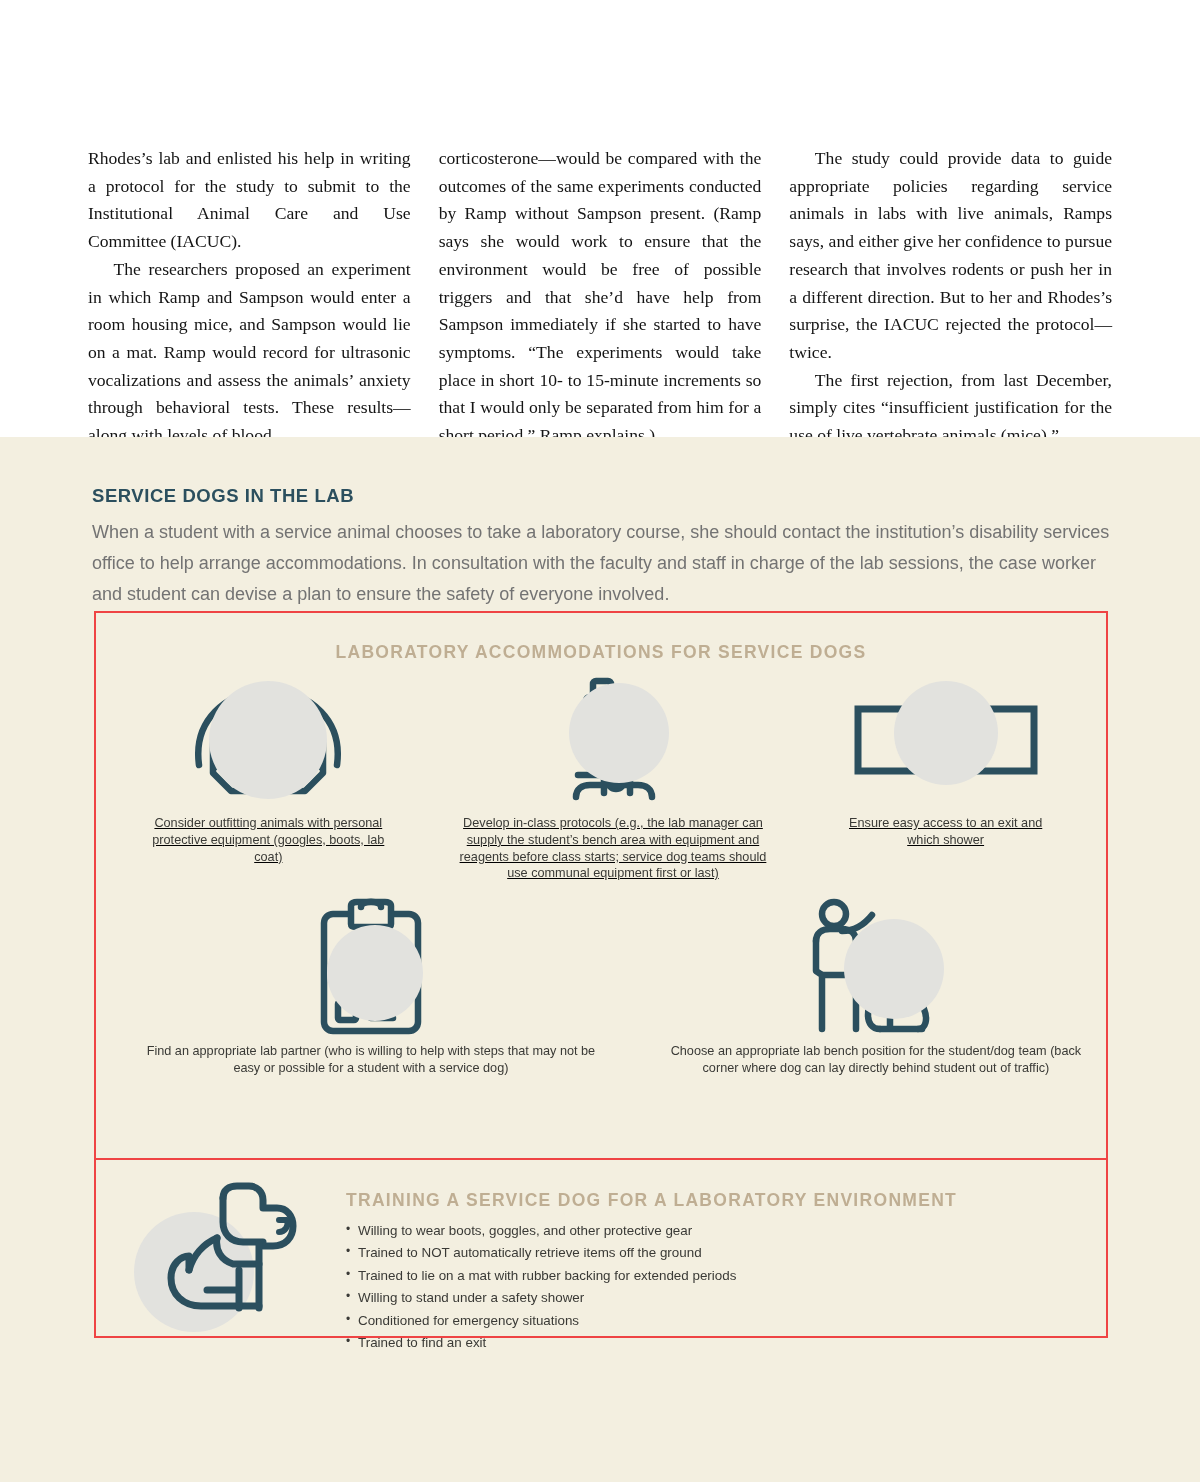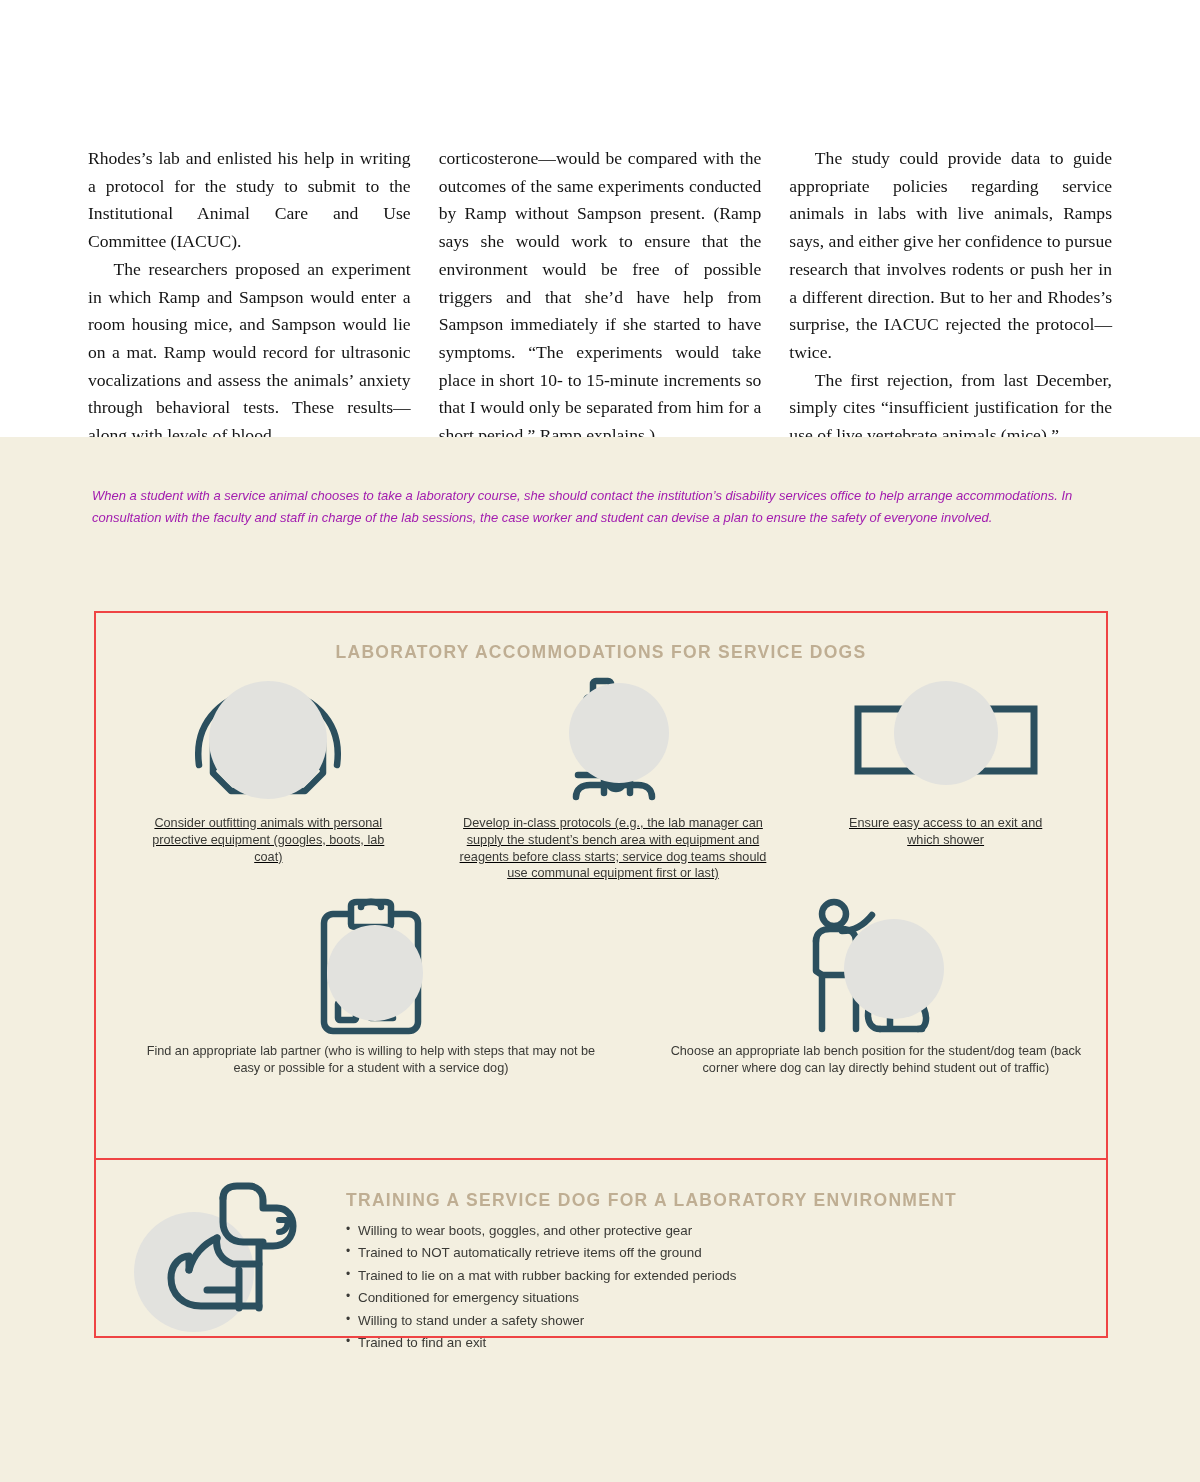--- a/index.html
+++ b/index.html
@@ -52,24 +52,23 @@
     width: 1018px;
   }
   .section-title {
     font-size: 18.5px;
     font-weight: bold;
     letter-spacing: 0.55px;
     color: #2b4f5e;
     margin-bottom: 10px;
   }
   .section-intro {
-    font-size: 13px;
+    font-size: 18px;
     line-height: 1.72;
-    color: #a21caf;
-    font-style: italic;
+    color: #737373;
   }
 
   
   .panel {
     position: absolute;
     border: 2px solid #ef4444;
     background: #f3efe0;
   }
   .panel-accom {
     left: 94px; top: 174px;
@@ -194,20 +193,21 @@
       <p class="indent">The study could provide data to guide appropriate policies regarding service animals in labs with live animals, Ramps says, and either give her confidence to pursue research that involves rodents or push her in a different direction. But to her and Rhodes’s surprise, the IACUC rejected the protocol—twice.</p>
       <p class="indent">The first rejection, from last December, simply cites “insufficient justification for the use of live vertebrate animals (mice).”</p>
     </div>
 
   </div>
 </div>
 
 <div class="beige-section">
 
   <div class="section-head">
+    <div class="section-title">SERVICE DOGS IN THE LAB</div>
     <div class="section-intro">When a student with a service animal chooses to take a laboratory course, she should contact the institution’s disability services office to help arrange accommodations. In consultation with the faculty and staff in charge of the lab sessions, the case worker and student can devise a plan to ensure the safety of everyone involved.</div>
   </div>
 
   <div class="panel panel-accom">
 
     <div class="panel-title">LABORATORY ACCOMMODATIONS FOR SERVICE DOGS</div>
 
     <div class="row1">
 
       <div class="cell cell-1">
@@ -325,22 +325,22 @@
           </g>
         </svg>
       </div>
 
       <div class="training-body">
         <div class="panel-title training-title">TRAINING A SERVICE DOG FOR A LABORATORY ENVIRONMENT</div>
         <ul class="bullets">
           <li>Willing to wear boots, goggles, and other protective gear</li>
           <li>Trained to NOT automatically retrieve items off the ground</li>
           <li>Trained to lie on a mat with rubber backing for extended periods</li>
+          <li>Willing to stand under a safety shower</li>
           <li>Conditioned for emergency situations</li>
-          <li>Willing to stand under a safety shower</li>
           <li>Trained to find an exit</li>
         </ul>
       </div>
 
     </div>
   </div>
 
 </div>
 
 </body></html>

